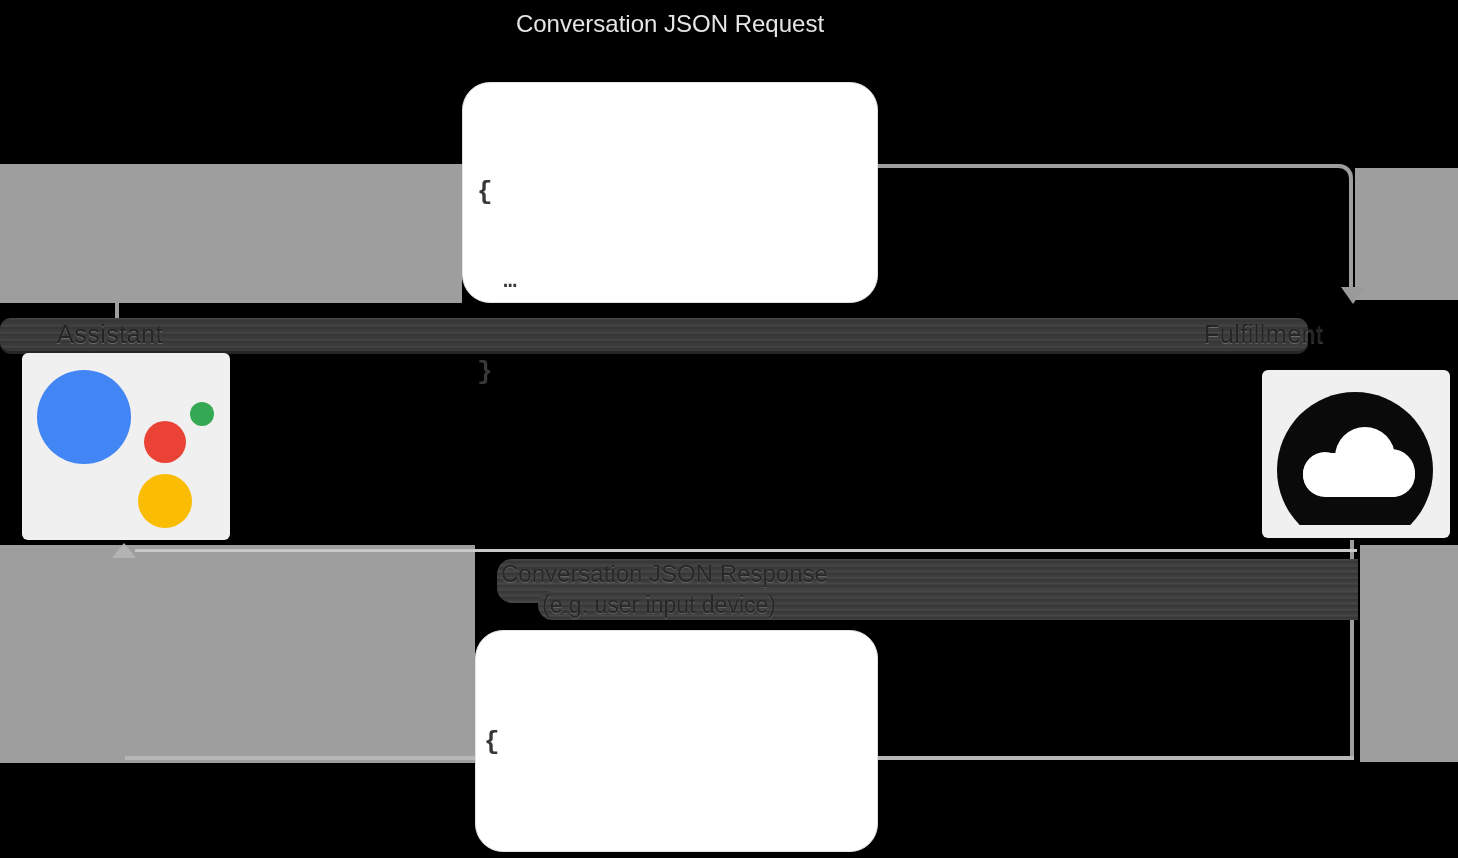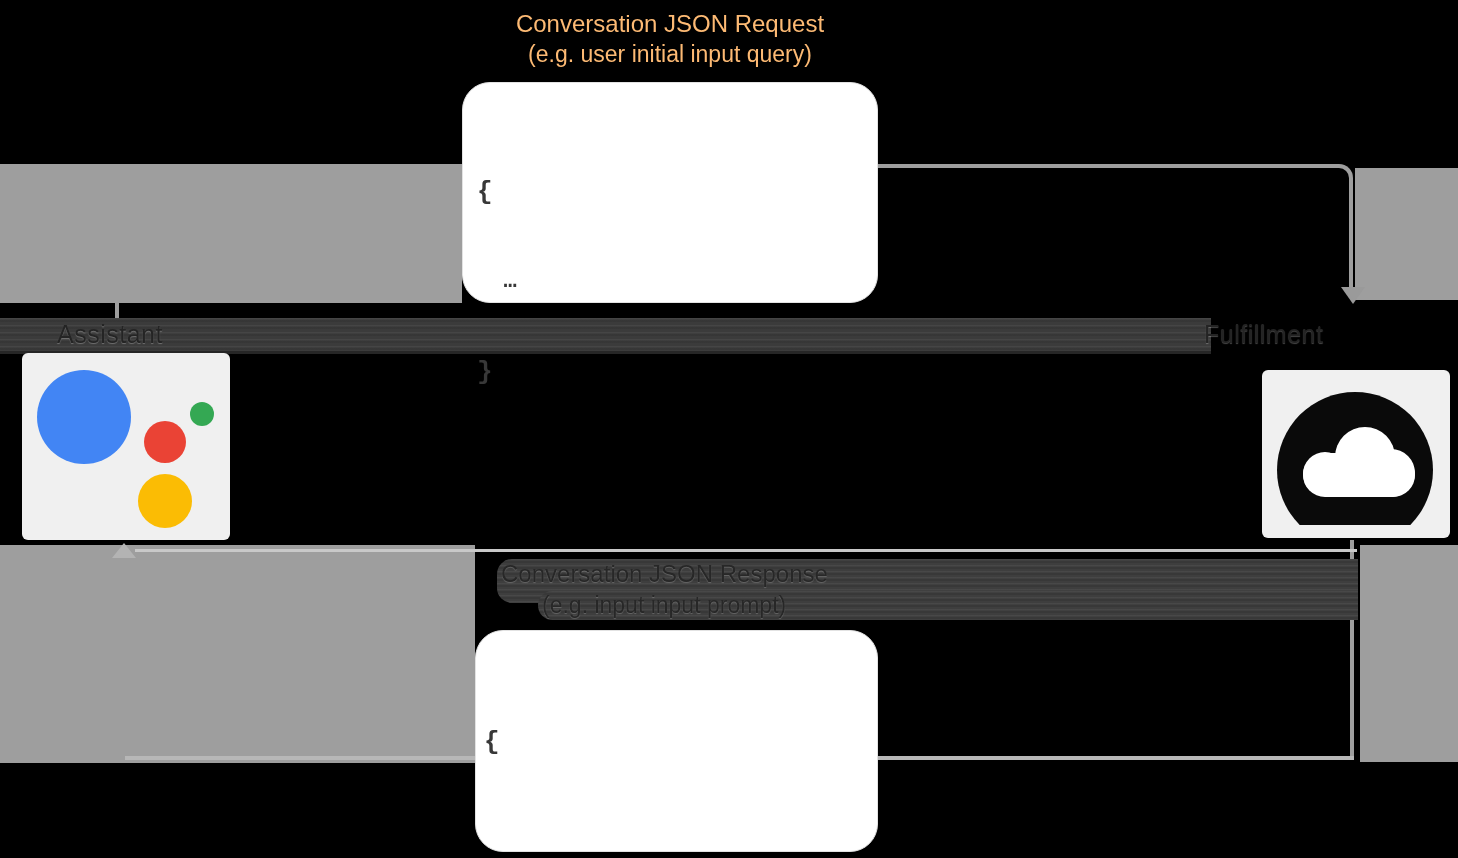--- a/index.html
+++ b/index.html
@@ -24,29 +24,30 @@
   }
   .arrowhead-up{
     position:absolute;width:0;height:0;z-index:2;
     border-left:12px solid transparent;border-right:12px solid transparent;
     border-bottom:15px solid #b3b3b3;
   }
   .edge-highlight{position:absolute;background:#c9c9c9;z-index:2;height:3px;}
   
   #request-label{
     position:absolute;left:420px;top:8px;width:500px;text-align:center;
-    color:#fdba74;z-index:2;
+    color:#e5e5e5;z-index:2;
   }
   #request-label .l1{font-size:24px;line-height:32px;}
   #request-label .l2{font-size:23px;line-height:28px;}
   
   #actor-band{
-    position:absolute;left:0;top:318px;width:1211px;height:33px;
+    position:absolute;left:0;top:318px;width:1308px;height:33px;
     background:#3b3b3b;border-bottom:3px solid #262626;z-index:2;
     background-image:repeating-linear-gradient(180deg,rgba(255,255,255,0.05) 0 1px,rgba(0,0,0,0.08) 2px 4px,transparent 4px 7px);
+    border-radius:11px;
   }
   .actor-label{
     position:absolute;top:0;font-size:25px;line-height:33px;color:#242424;
     text-shadow:0 1px 1px rgba(255,255,255,0.28);letter-spacing:0.5px;
   }
   
   .resp-strip{
     position:absolute;background:#3e3e3e;z-index:2;
     border-radius:15px 0 0 15px;
     background-image:repeating-linear-gradient(180deg,rgba(255,255,255,0.05) 0 1px,rgba(0,0,0,0.10) 2px 4px,transparent 4px 6px);
@@ -89,21 +90,20 @@
   #cloud-puff-right{left:90px;top:57px;width:48px;height:48px;}
   #cloud-base{position:absolute;background:#fff;left:26px;top:61px;width:112px;height:44px;border-radius:22px;}
 </style>
 </head>
 <body>
 
 <div id="canvas">
 
   <div id="request-label">
     <div class="l1">Conversation JSON Request</div>
-    <div class="l2">(e.g. user initial input query)</div>
   </div>
 
   <div class="arrow-line" style="left:115px;top:166px;width:4px;height:187px;"></div>
   <div id="req-elbow"></div>
   <div class="arrowhead-down" style="left:1341px;top:287px;"></div>
 
   <div class="gray-region" style="left:0;top:164px;width:462px;height:139px;"></div>
   <div class="gray-region" style="left:1355px;top:168px;width:103px;height:132px;"></div>
   <div class="gray-region" style="left:0;top:545px;width:475px;height:218px;"></div>
   <div class="gray-region" style="left:1360px;top:545px;width:98px;height:217px;"></div>
@@ -115,21 +115,21 @@
 
   <div class="arrow-line" style="left:1350px;top:540px;width:4px;height:219px;"></div>
   <div class="arrow-line light" style="left:125px;top:756px;width:1229px;height:4px;"></div>
   <div class="arrowhead-up" style="left:112px;top:543px;"></div>
   <div class="edge-highlight" style="left:135px;top:549px;width:1222px;"></div>
 
   <div id="resp-strip1" class="resp-strip">
     <div class="txt">Conversation JSON Response</div>
   </div>
   <div id="resp-strip2" class="resp-strip">
-    <div class="txt">(e.g. input input prompt)</div>
+    <div class="txt">(e.g. user input device)</div>
   </div>
 
   <div id="request-box" class="code-box">
     <div class="code-line">{</div>
     <div class="code-line indent ellipsis">…</div>
     <div class="code-line">}</div>
   </div>
 
   <div id="response-box" class="code-box">
     <div class="code-line">{</div>

